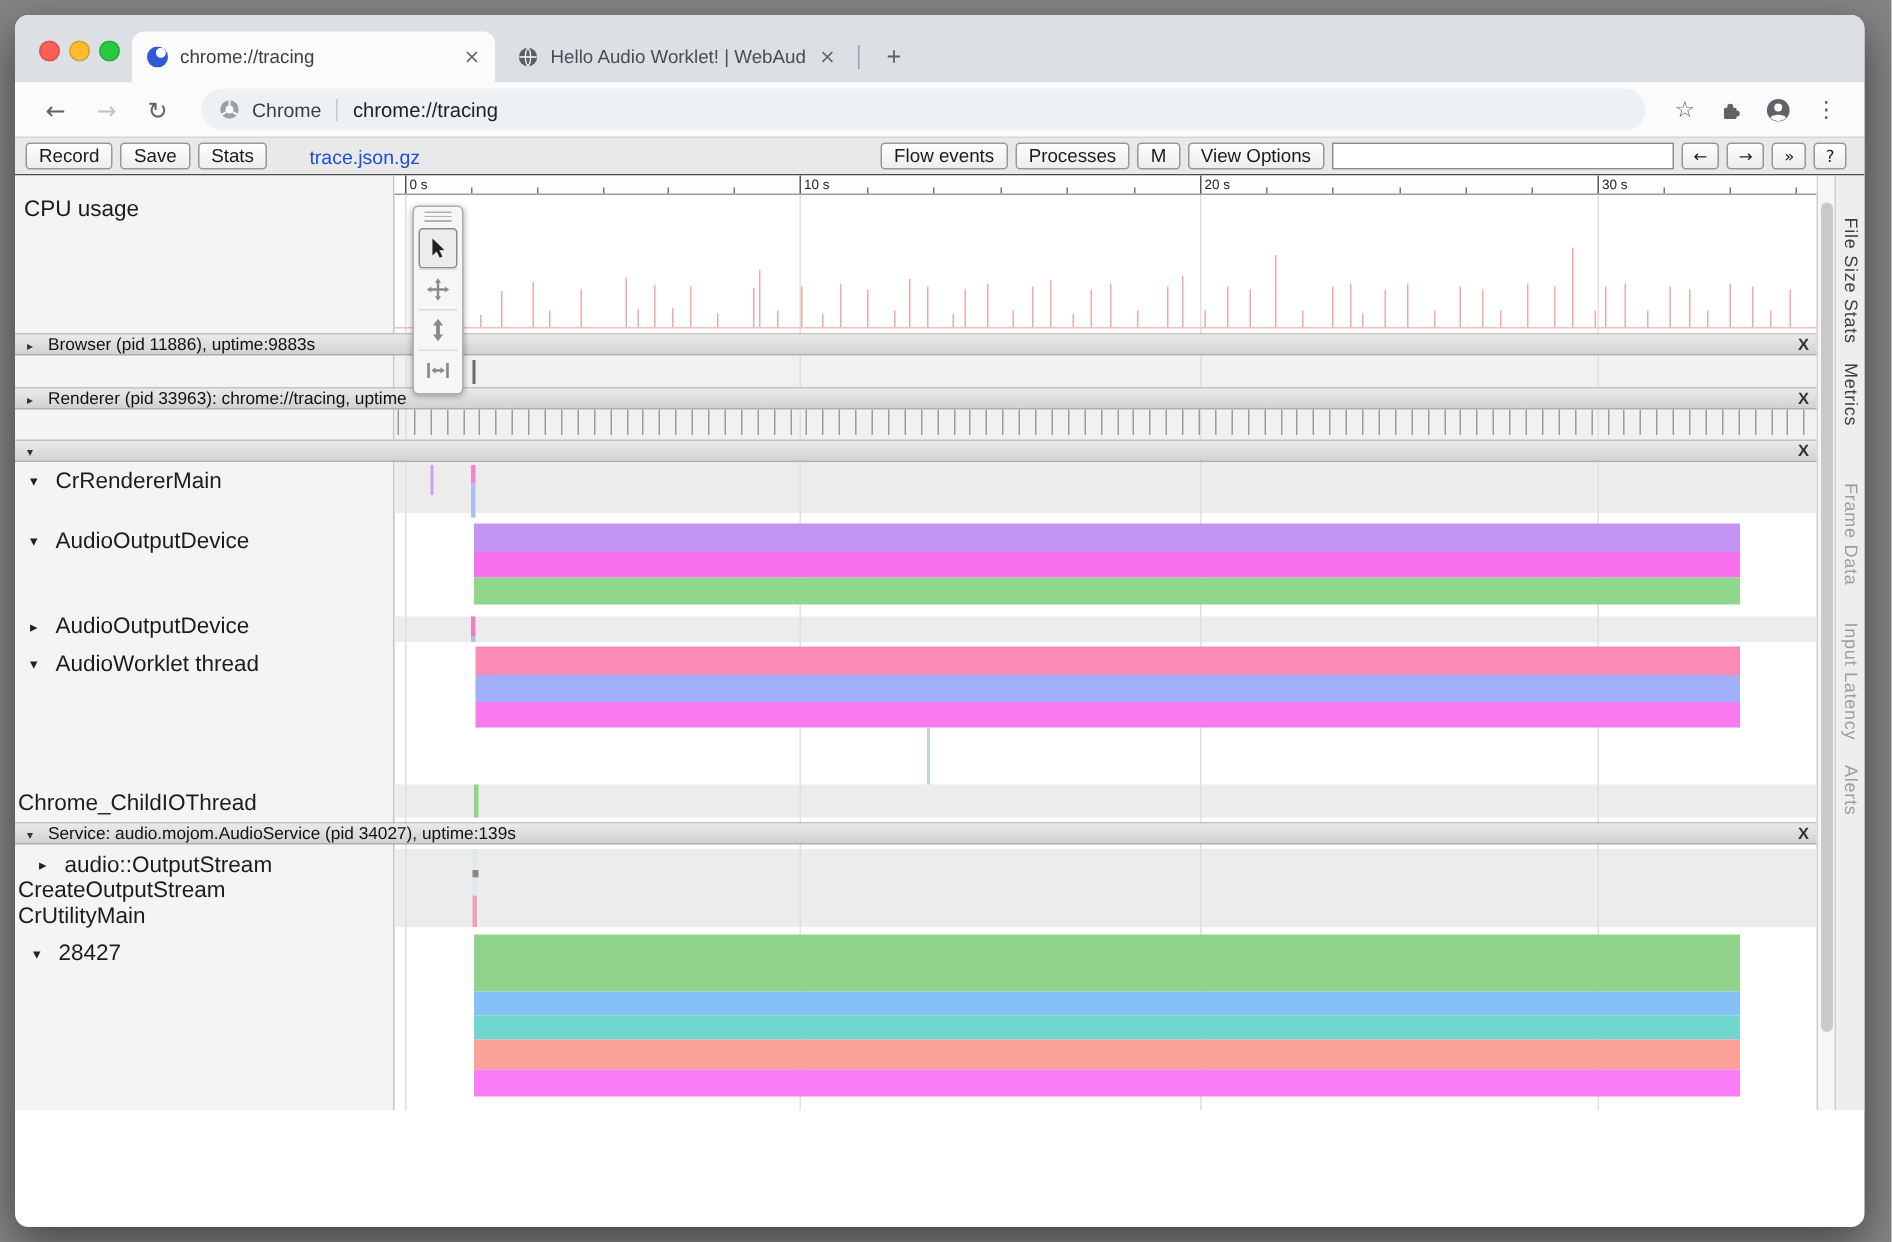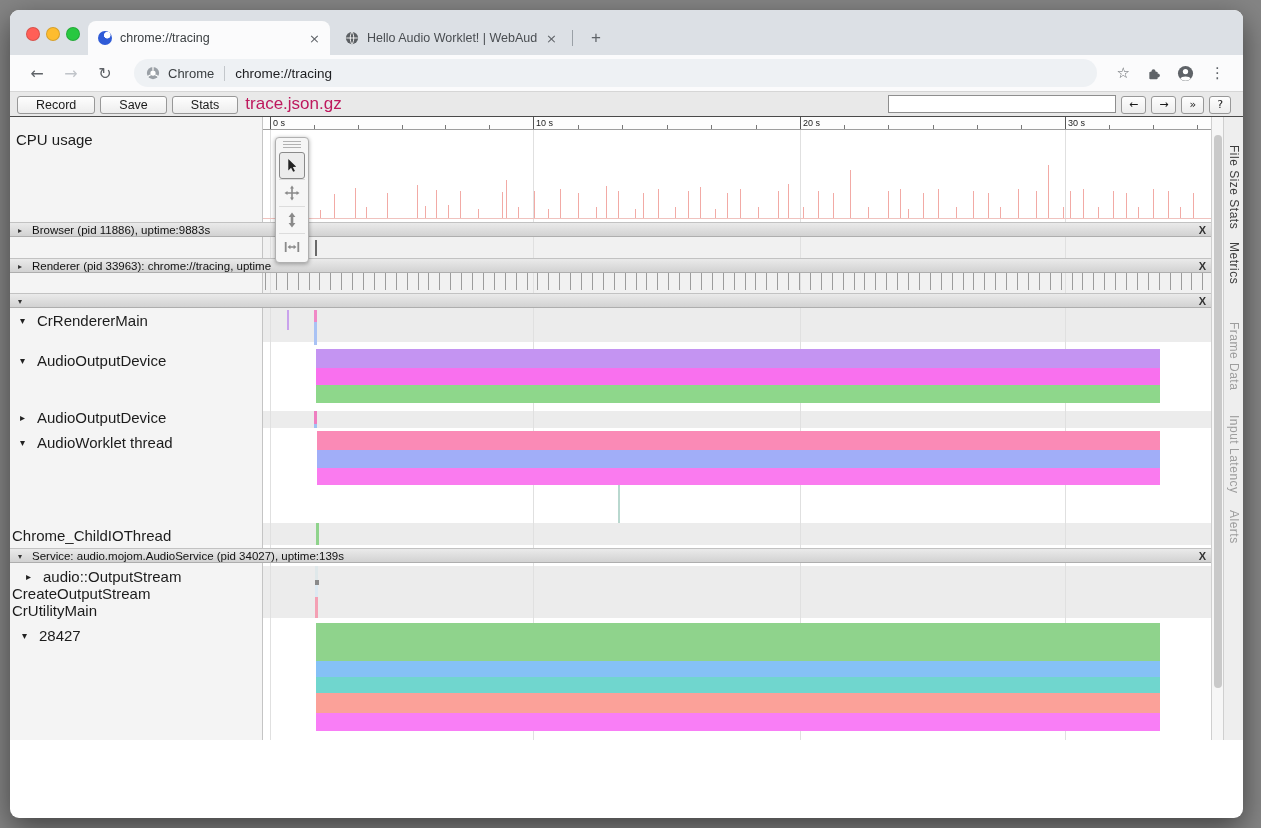--- a/index.html
+++ b/index.html
@@ -30,25 +30,25 @@
   .navbtn.disabled{color:#c0c4c9}
   .omnibox{flex:1;height:28px;margin:0 12px;background:#eef1f4;border-radius:14px;
            display:flex;align-items:center;padding:0 12px;font-size:13px;color:#3c4043}
   .omni-sep{width:1px;height:15px;background:#c3c7cb;margin:0 10px}
   .omni-url{color:#202124;font-size:13.5px}
   .nav-icon{margin:0 8px;color:#5f6368;font-size:15px;display:flex;align-items:center;
             font-family:"DejaVu Sans",sans-serif}
   
   .trace-toolbar{position:absolute;left:0;top:82px;width:100%;height:25px;background:#e9e9e9;
      border-bottom:1px solid #4a4a4a;box-sizing:border-box;display:flex;align-items:center;padding:0 7px}
-  .tbtn{display:inline-flex;align-items:center;justify-content:center;height:18px;padding:0 18px;
+  .tbtn{display:inline-flex;align-items:center;justify-content:center;height:18px;padding:0 8px;
         background:linear-gradient(#fefefe,#ededed);border:1px solid #989898;border-radius:3px;
         font-size:12.5px;color:#1a1a1a;margin-right:5px;box-sizing:border-box}
   .tbtn.small{padding:0 7px;font-family:"DejaVu Sans",sans-serif;font-size:11px}
-  .tfile{font-size:17px;color:#be185d;margin-left:2px}
+  .tfile{font-size:13px;color:#1d4ed8;margin-left:23px}
   .tspacer{margin-left:auto}
   .tsearch{width:228px;height:18px;border:1px solid #8e8e8e;background:#fff;margin-right:5px;
            box-sizing:border-box;font-size:12px;padding:0 4px}
   
   #timeline{position:absolute;left:0;top:0;width:1233px;height:730px}
   #timeline div{box-sizing:border-box}
   .palette{position:absolute;left:265px;top:127px;width:34px;background:#f6f6f6;
      border:1px solid #b0b0b0;border-radius:4px;box-shadow:0 1px 4px rgba(0,0,0,.35);
      z-index:30;padding:3px 3px 2px}
   .pal-grip{height:8px;margin:0 4px 3px;
@@ -124,20 +124,21 @@
         <path d="M3.5 14.5c1-3 10-3 11 0a8 8 0 0 1-11 0z" fill="#ffffff"></path>
       </svg>
     </span>
     <span class="nav-icon">⋮</span>
   </div>
 
   <div class="trace-toolbar">
     <span id="tb-left"><span class="tbtn">Record</span><span class="tbtn">Save</span><span class="tbtn">Stats</span></span>
     <span class="tfile">trace.json.gz</span>
     <span class="tspacer"></span>
+    <span id="tb-right"><span class="tbtn">Flow events</span><span class="tbtn">Processes</span><span class="tbtn">M</span><span class="tbtn">View Options</span></span>
     <input class="tsearch" value="" style="">
     <span id="tb-nav"><span class="tbtn small">←</span><span class="tbtn small">→</span><span class="tbtn small">»</span><span class="tbtn small">?</span></span>
   </div>
 
   <div id="timeline">
     <div class="palette">
       <div class="pal-grip"></div>
       <div class="pal-btn selected">
         <svg width="15" height="15" viewBox="0 0 16 16">
           <path d="M3.5 1 L12 9.2 L8.4 9.5 L10.6 13.8 L8.7 14.7 L6.5 10.3 L3.5 13.2 Z" fill="#222222"></path>

